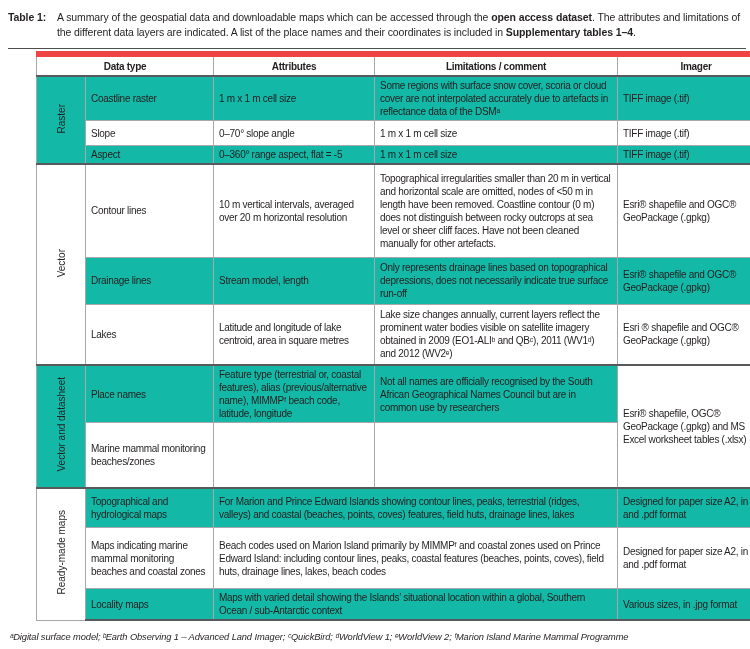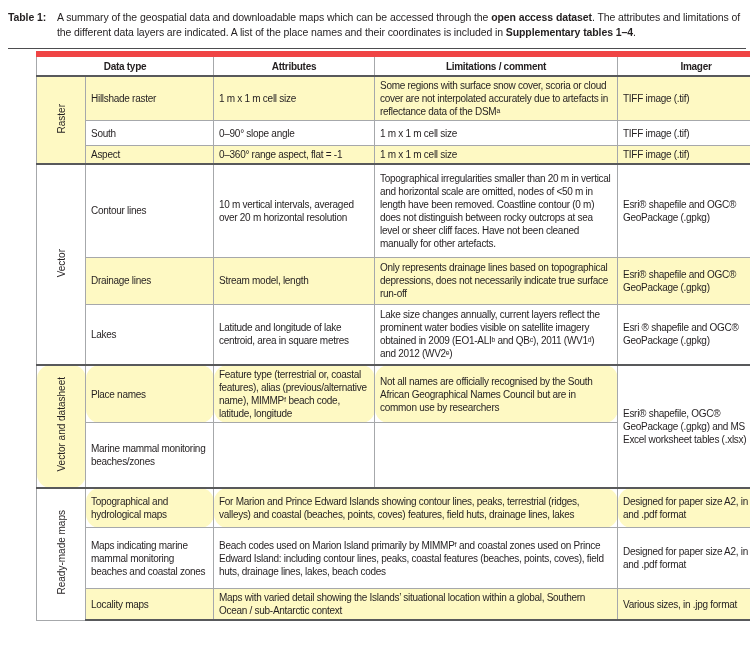--- a/index.html
+++ b/index.html
@@ -24,22 +24,22 @@
     padding:2px 5px;
     font-size:10px; line-height:13px; letter-spacing:-0.28px;
     vertical-align:middle; text-align:left;
     overflow:hidden; word-wrap:break-word;
   }
   thead th {
     font-weight:bold; text-align:center;
     border-bottom:2px solid #58595b;
     height:16px; padding:1px 2px;
   }
-  .shade { background:#fef9c3; }
-  .gsep td { border-top:2px solid #58595b;border-radius:14px; }
+  .shade { background:#14b8a6; }
+  .gsep td { border-top:2px solid #58595b; }
   tr.last td { border-bottom:2px solid #58595b; }
 
   .group-td { text-align:center; padding:2px 0; }
   .vlabel {
     writing-mode:vertical-rl; transform:rotate(180deg);
     display:inline-block; font-size:10px; letter-spacing:0;
     white-space:nowrap;
   }
 
   
@@ -68,34 +68,34 @@
         <tr style="height:17px">
           <th colspan="2">Data type</th>
           <th>Attributes</th>
           <th>Limitations / comment</th>
           <th>Imager</th>
         </tr>
       </thead>
       <tbody>
         <tr style="height:42px">
           <td class="group-td shade" rowspan="3"><span class="vlabel">Raster</span></td>
-          <td class="shade">Hillshade raster</td>
+          <td class="shade">Coastline raster</td>
           <td class="shade">1 m x 1 m cell size</td>
           <td class="shade">Some regions with surface snow cover, scoria or cloud cover are not interpolated accurately due to artefacts in reflectance data of the DSMᵃ</td>
           <td class="shade">TIFF image (.tif)</td>
         </tr>
         <tr style="height:25px">
-          <td>South</td>
-          <td>0–90° slope angle</td>
+          <td>Slope</td>
+          <td>0–70° slope angle</td>
           <td>1 m x 1 m cell size</td>
           <td>TIFF image (.tif)</td>
         </tr>
         <tr style="height:15px">
           <td class="shade">Aspect</td>
-          <td class="shade">0–360° range aspect, flat = -1</td>
+          <td class="shade">0–360° range aspect, flat = -5</td>
           <td class="shade">1 m x 1 m cell size</td>
           <td class="shade">TIFF image (.tif)</td>
         </tr>
 
         <tr class="gsep" style="height:93px">
           <td class="group-td" rowspan="3"><span class="vlabel">Vector</span></td>
           <td>Contour lines</td>
           <td>10 m vertical intervals, averaged over 20 m horizontal resolution</td>
           <td>Topographical irregularities smaller than 20 m in vertical and horizontal scale are omitted, nodes of &lt;50 m in length have been removed. Coastline contour (0 m) does not distinguish between rocky outcrops at sea level or sheer cliff faces. Have not been cleaned manually for other artefacts.</td>
           <td>Esri® shapefile and OGC® GeoPackage (.gpkg)</td>
@@ -139,14 +139,15 @@
         </tr>
         <tr class="last" style="height:28px">
           <td class="shade">Locality maps</td>
           <td class="shade" colspan="2">Maps with varied detail showing the Islands’ situational location within a global, Southern Ocean / sub-Antarctic context</td>
           <td class="shade">Various sizes, in .jpg format</td>
         </tr>
       </tbody>
     </table>
   </div>
 
+  <p class="footnote">ᵃDigital surface model; ᵇEarth Observing 1 – Advanced Land Imager; ᶜQuickBird; ᵈWorldView 1; ᵉWorldView 2; ᶠMarion Island Marine Mammal Programme</p>
 
 </div>
 
 </body></html>

